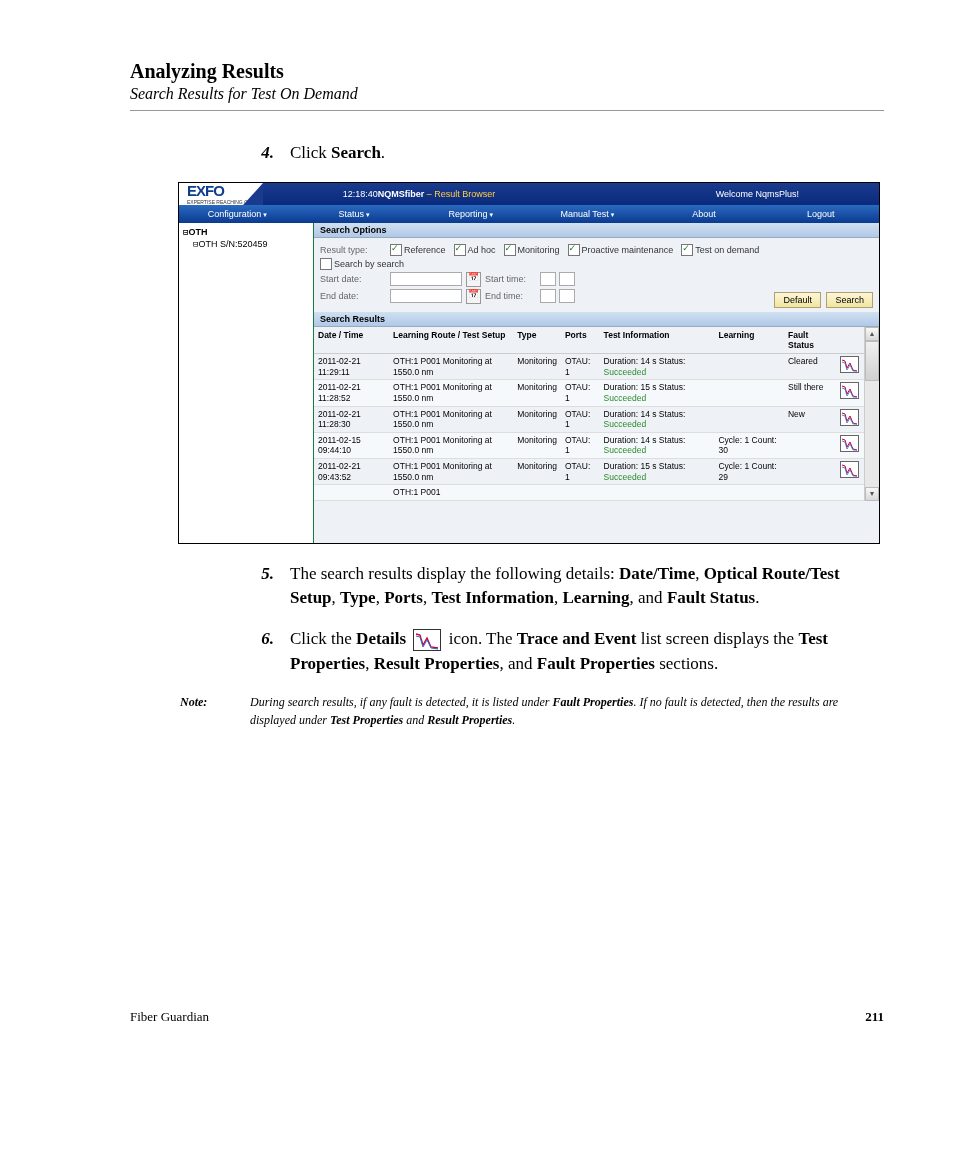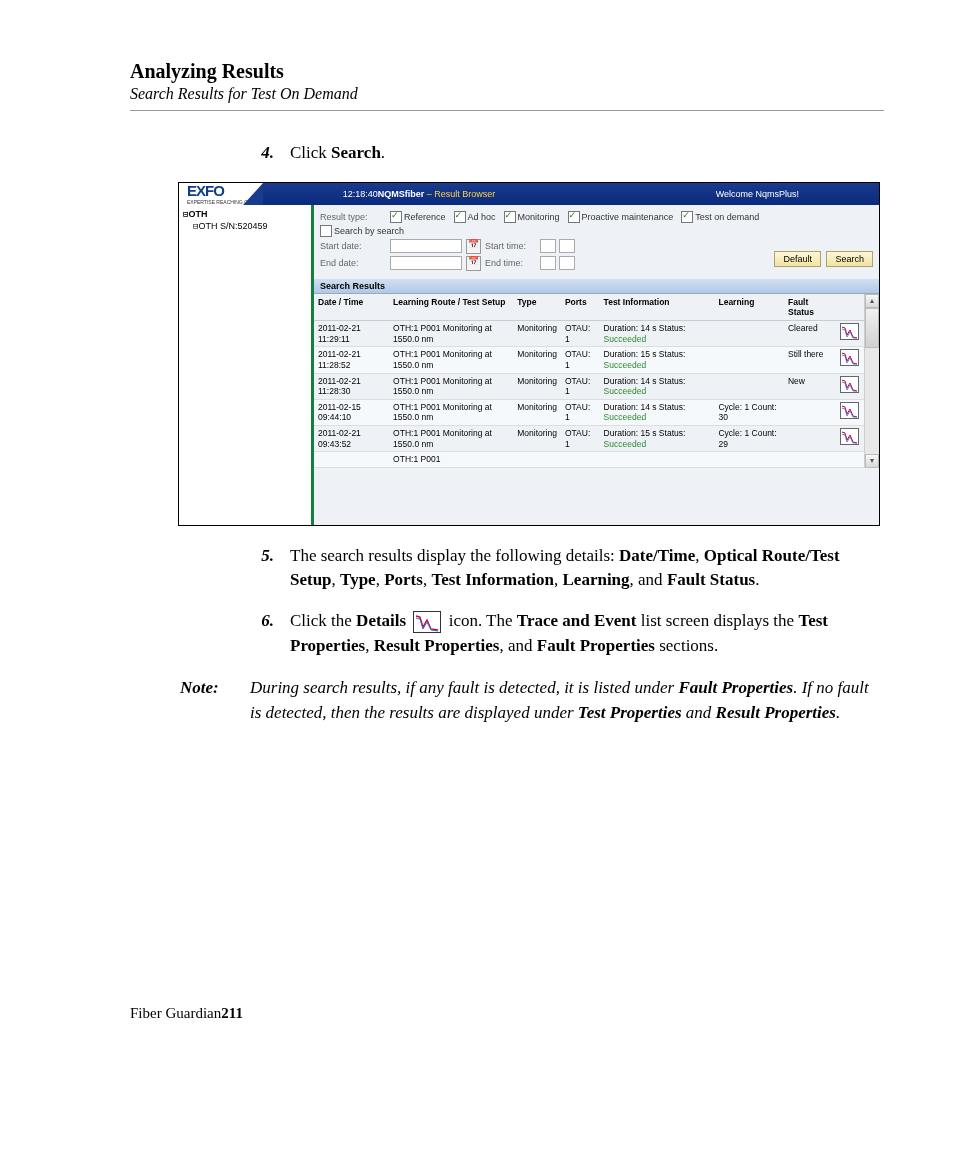--- a/index.html
+++ b/index.html
@@ -5,58 +5,58 @@
   body { margin:0; font-family:Georgia,serif; background:#fff; color:#000; width:954px; }
   .page { padding:60px 70px 30px 130px; box-sizing:border-box; }
   .hdr { text-align:left; border-bottom:1px solid #999; padding-bottom:7px; margin-bottom:30px; }
   .hdr .tt { font-weight:bold; font-size:20px; }
   .hdr .st { font-style:italic; font-size:16px; margin-top:2px; }
   ol.steps { list-style:none; padding:0; margin:0 0 0 108px; font-size:17px; line-height:1.45; }
   ol.steps > li { display:flex; margin-bottom:16px; }
   ol.steps > li > .num { font-weight:bold; font-style:italic; width:36px; flex-shrink:0; text-align:right; padding-right:16px; }
   ol.steps > li > .body { flex:1; }
   .bold { font-weight:bold; }
-  .note-row { display:flex; margin:18px 0 0 50px; font-size:17px; line-height:1.45; }
+  .note-row { display:flex; margin:18px 0 0 50px; font-size:12px; line-height:1.45; }
   .note-row .lbl { font-weight:bold; font-style:italic; width:70px; flex-shrink:0; }
   .note-row .txt { flex:1; font-style:italic; }
-  .footer { display:flex; justify-content:flex-start; font-size:15px; margin-top:280px; }
+  .footer { display:flex; justify-content:space-between; font-size:13px; margin-top:280px; }
   .footer .pg { font-weight:bold; }
 
   
   .shot { margin:6px 0 18px 48px; width:700px; border:1px solid #000; font-family:Verdana,Arial,sans-serif; font-size:9px; color:#000; }
   .top { background:#fff; display:flex; align-items:center; height:22px; }
   .top .logo { font-weight:bold; font-size:15px; color:#0d3e8c; padding:0 8px; letter-spacing:-1px; font-family:Arial,sans-serif; }
   .top .logo small { display:block; font-size:5px; font-weight:normal; color:#333; letter-spacing:0; }
   .top .banner { flex:1; height:100%; background:linear-gradient(#1a3a8e,#0a2a7e); color:#fff; display:flex; align-items:center; padding-left:80px; position:relative; }
   .top .banner:before { content:""; position:absolute; left:-20px; top:0; border-top:22px solid transparent; border-right:20px solid #1a3a8e; }
   .top .time { }
   .top .app { font-weight:bold; }
   .top .app .rb { color:#ffd040; font-weight:normal; }
   .top .welcome { margin-left:auto; margin-right:80px; }
   .menubar { background:linear-gradient(#2a6ac0,#0a3a90); color:#fff; display:flex; height:18px; font-size:9px; }
   .menubar .m { flex:1; text-align:center; line-height:18px; cursor:pointer; }
   .menubar .m.drop:after { content:" \25BE"; font-size:7px; }
   .content { display:flex; background:#eef2f7; }
-  .tree { width:135px; background:#fff; border-right:3px solid #15803d; font-size:9px; padding:4px; box-sizing:border-box; min-height:320px; }
+  .tree { width:135px; background:#fff; border-right:1px solid #15803d; font-size:9px; padding:4px; box-sizing:border-box; min-height:320px; }
   .tree .n0 { font-weight:bold; }
   .tree .n1 { padding-left:10px; margin-top:2px; }
   .tree .exp:before { content:"\229F "; font-family:monospace; }
   .main { flex:1; }
   .panel-h { background:linear-gradient(#d0e0f0,#b0c8e8); font-weight:bold; font-size:9px; padding:2px 6px; border-bottom:1px solid #9ab; }
   .options { background:#eef2f7; padding:4px 6px 6px; font-size:9px; position:relative; }
   .opt-row { margin:2px 0; display:flex; align-items:center; }
   .opt-row .lbl { width:70px; color:#666; }
   .cb { width:10px; height:10px; border:1px solid #777; background:#fff; display:inline-block; vertical-align:middle; margin-right:2px; position:relative; }
   .cb.on:after { content:"\2713"; color:#2a7a2a; font-size:9px; position:absolute; left:0; top:-2px; }
   .opt-row label { margin-right:8px; color:#333; }
   .tin { width:70px; height:12px; border:1px solid #aaa; background:#fff; display:inline-block; }
   .tin.sm { width:14px; }
   .calico { width:13px; height:13px; border:1px solid #999; background:#f4f4f4; display:inline-block; vertical-align:middle; margin:0 4px; position:relative; }
   .calico:after { content:"\1F4C5"; font-size:9px; position:absolute; left:1px; top:-1px; }
-  .buttons { position:absolute; right:6px; bottom:12px; }
+  .buttons { position:absolute; right:6px; bottom:4px; }
   .btn { display:inline-block; padding:2px 8px; border:1px solid #b0a070; background:linear-gradient(#fdf6d8,#f0e4a0); font-size:9px; cursor:pointer; margin-left:3px; }
   .grid-wrap { display:flex; }
   .grid { flex:1; border-collapse:collapse; font-size:8.5px; }
   .grid th { background:#eef2f7; text-align:left; padding:3px 4px; border-bottom:1px solid #ccc; font-weight:bold; vertical-align:top; line-height:1.2; }
   .grid td { padding:2px 4px; border-bottom:1px solid #ddd; vertical-align:top; line-height:1.25; }
   .grid tr.alt td { background:#f6f9fc; }
   .ok { color:#2a8a2a; }
   .sbar { width:14px; background:#e8e8e8; border-left:1px solid #ccc; position:relative; }
   .sbar .up, .sbar .dn { height:14px; background:linear-gradient(#f8f8f8,#d8d8d8); border:1px solid #bbb; text-align:center; font-size:8px; line-height:12px; color:#555; box-sizing:border-box; }
   .sbar .dn { position:absolute; bottom:0; left:0; right:0; }
@@ -89,26 +89,35 @@
         <span>EXFO</span><small>EXPERTISE REACHING OUT</small>
       </div>
       <div class="banner">
         <span class="time">12:18:40</span>
         <span class="app">
           <span>NQMSfiber</span><span class="rb"> – Result Browser</span>
         </span>
         <span class="welcome">Welcome NqmsPlus!</span>
       </div>
     </div>
+    <div class="menubar">
+      <div class="m drop">Configuration</div>
+      <div class="m drop">Status</div>
+      <div class="m drop">Reporting</div>
+      <div class="m drop">Manual Test</div>
+      <div class="m">About</div>
+      <div class="m">Logout</div>
+    </div>
     <div class="content">
       <div class="tree">
         <div class="n0 exp">OTH</div>
         <div class="n1 exp">OTH S/N:520459</div>
       </div>
       <div class="main">
+        <div class="panel-h">Search Options</div>
         <div class="options">
           <div class="opt-row">
             <span class="lbl">Result type:</span>
             <span class="cb on"></span>
               <label>Reference</label>
             <span class="cb on"></span>
               <label>Ad hoc</label>
             <span class="cb on"></span>
               <label>Monitoring</label>
             <span class="cb on"></span>

